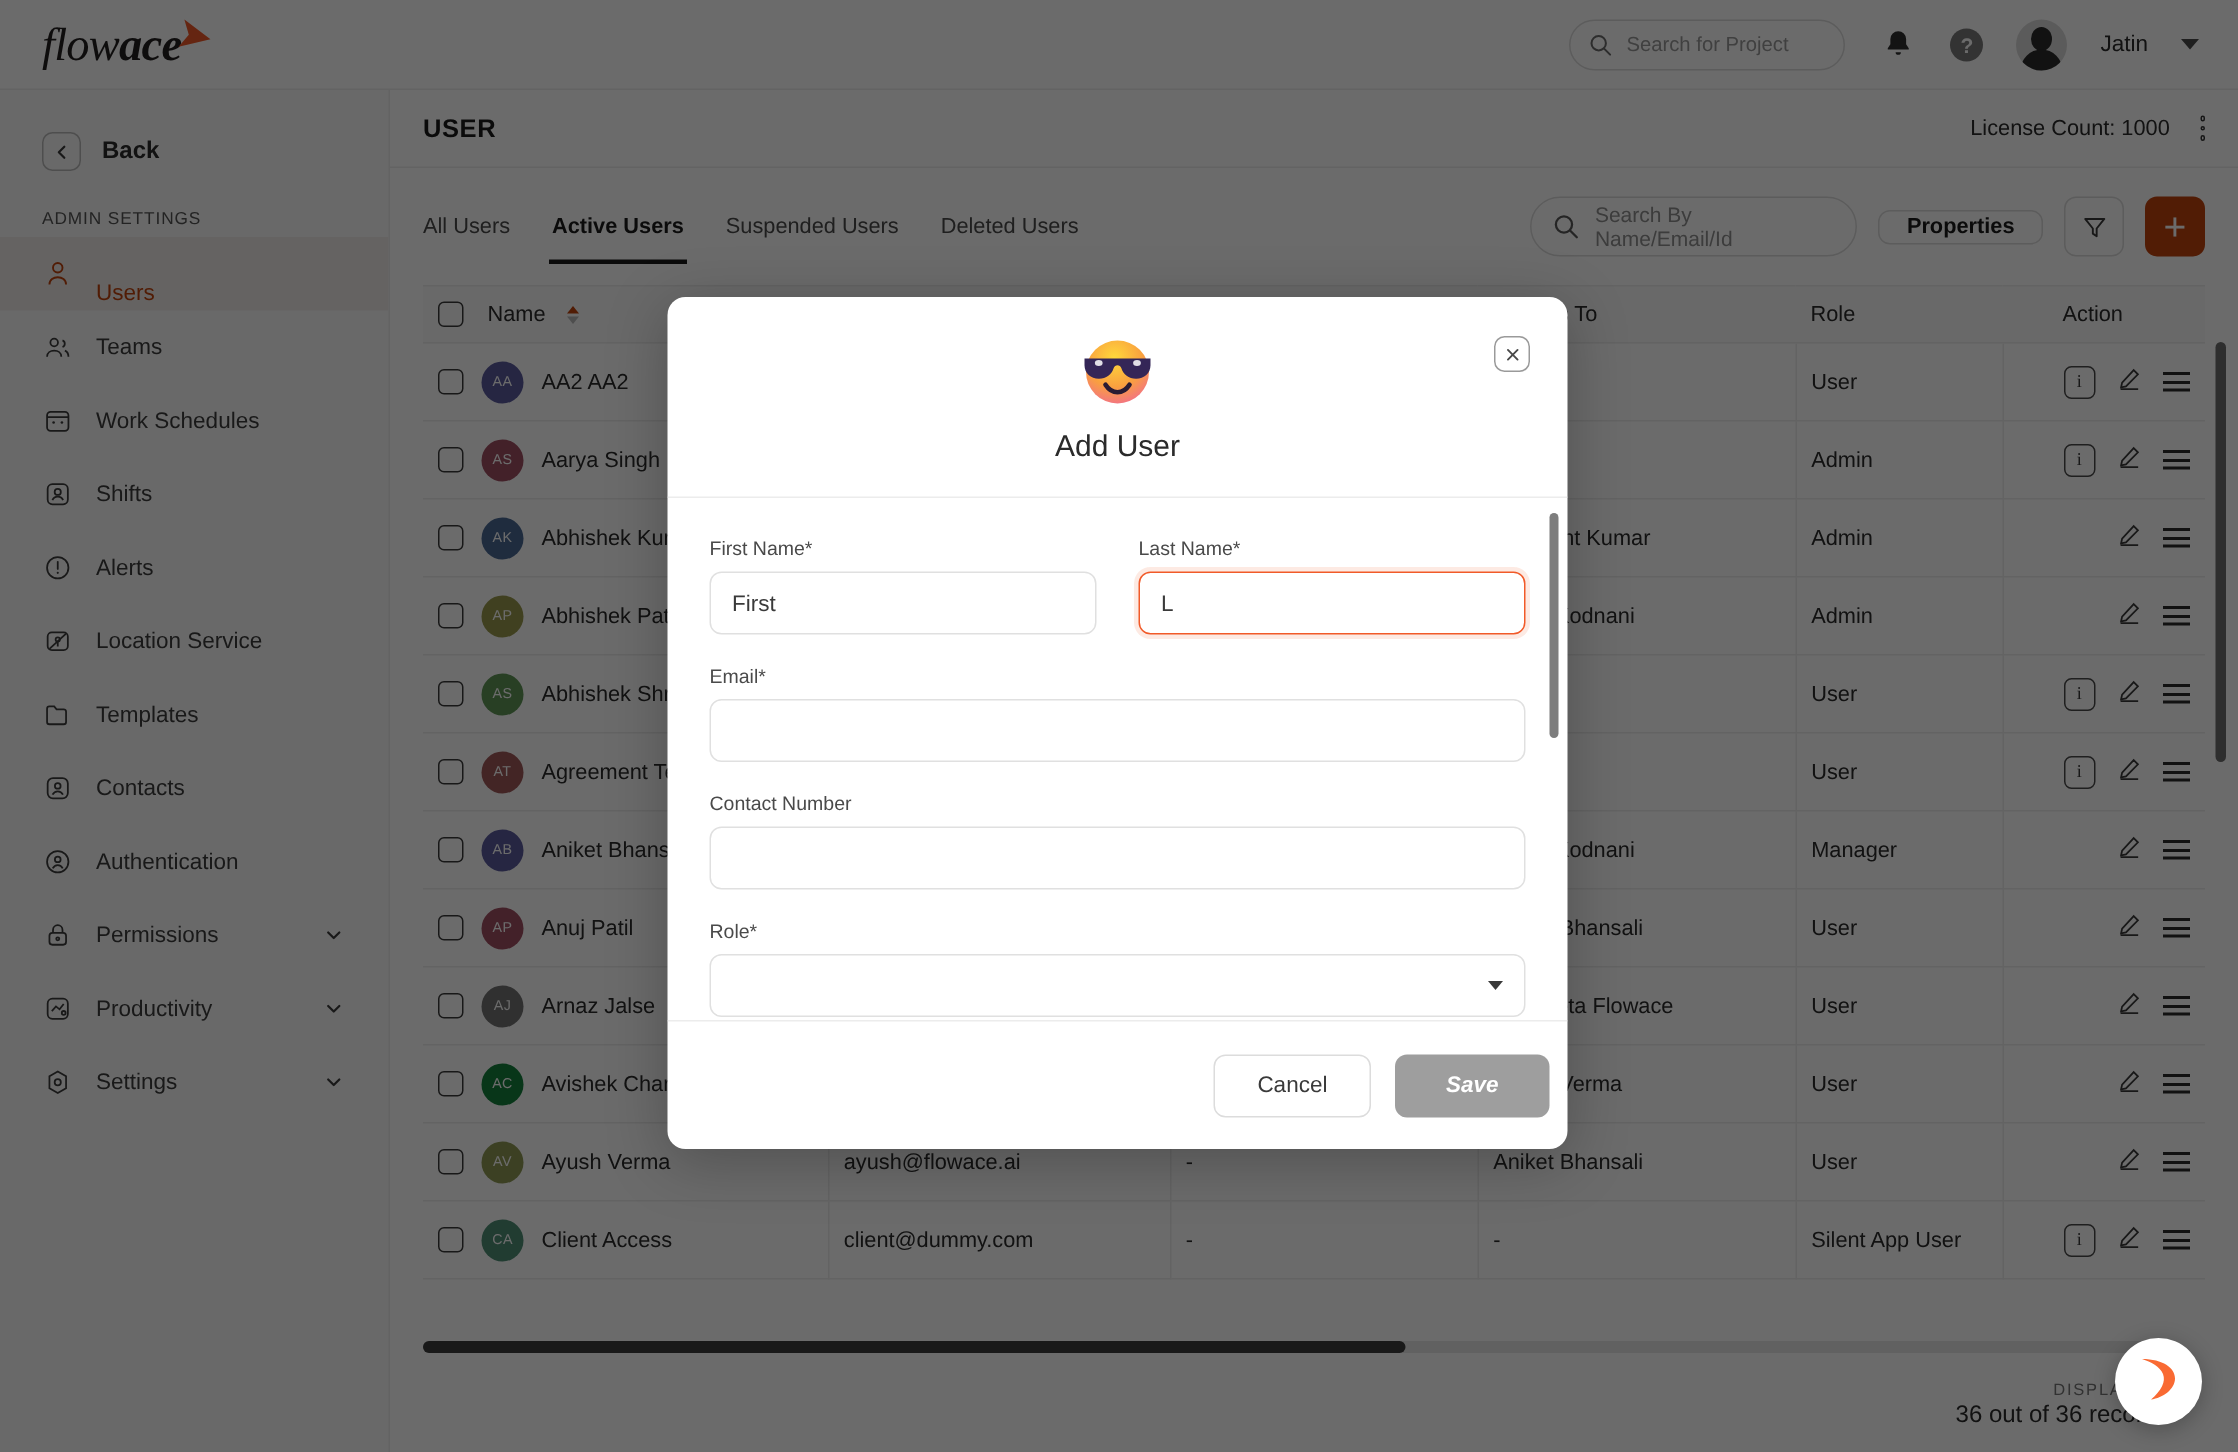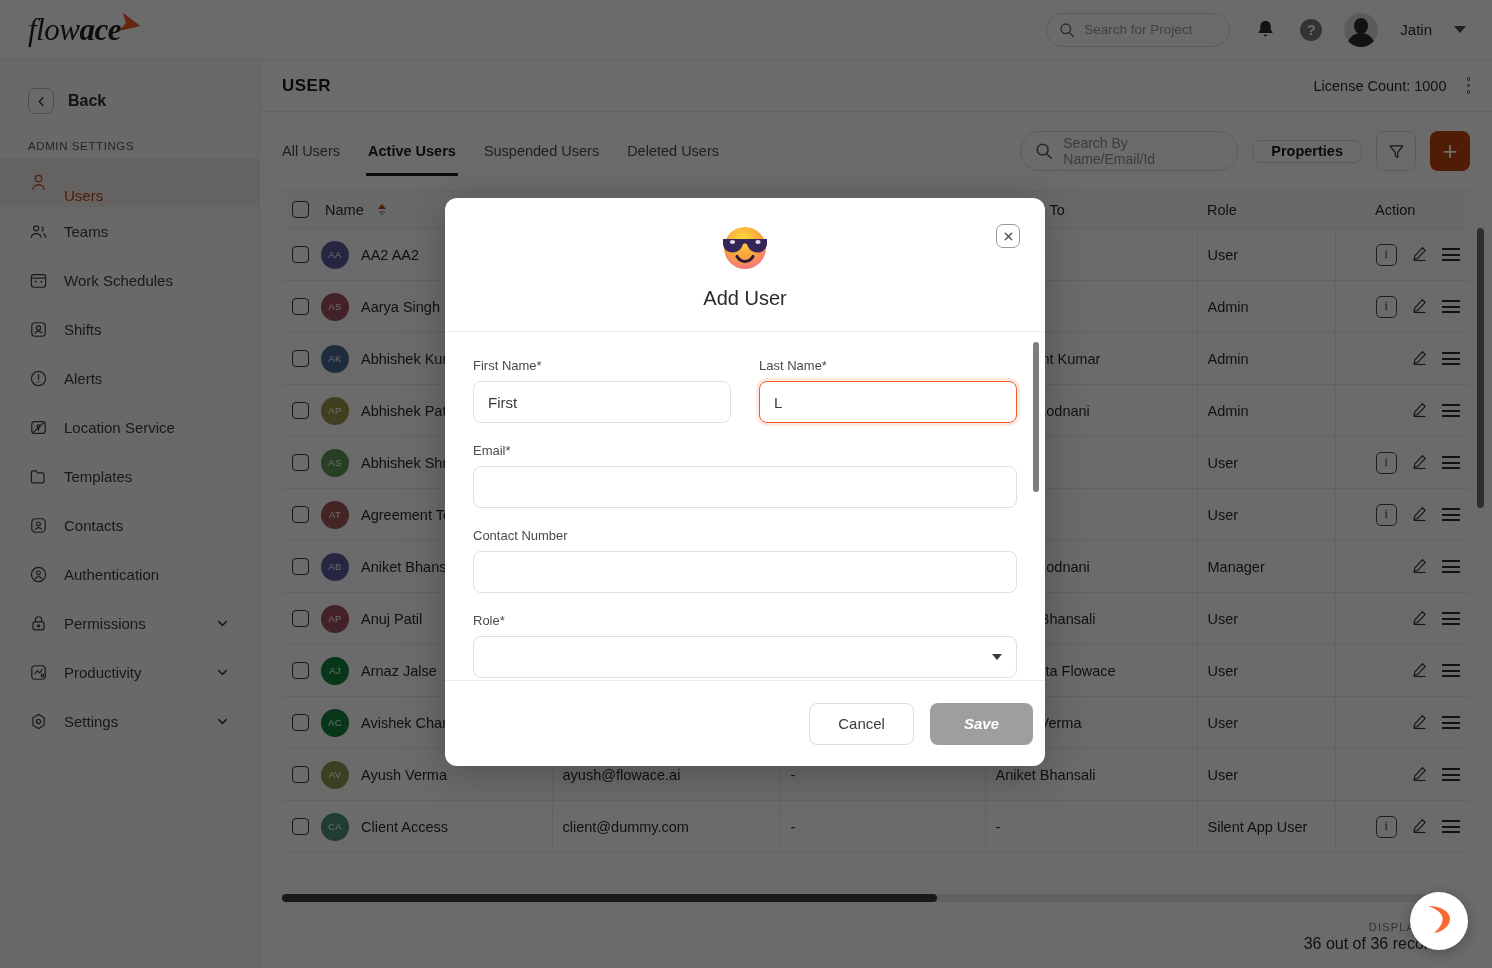--- a/index.html
+++ b/index.html
@@ -718,21 +718,21 @@
                         <i></i>
                         <i></i>
                       </span>
                     </div>
                   </td>
                 </tr>
                 <tr>
                   <td>
                     <div class="name-cell">
                       <span class="cb"></span>
-                      <span class="av" style="background:#15803d">AJ</span>
+                      <span class="av" style="background:#737373">AJ</span>
                       <span>Arnaz Jalse</span>
                     </div>
                   </td>
                   <td></td>
                   <td></td>
                   <td>Sangeeta Flowace</td>
                   <td>User</td>
                   <td>
                     <div class="act">
                       <span style="width:22px"></span>

